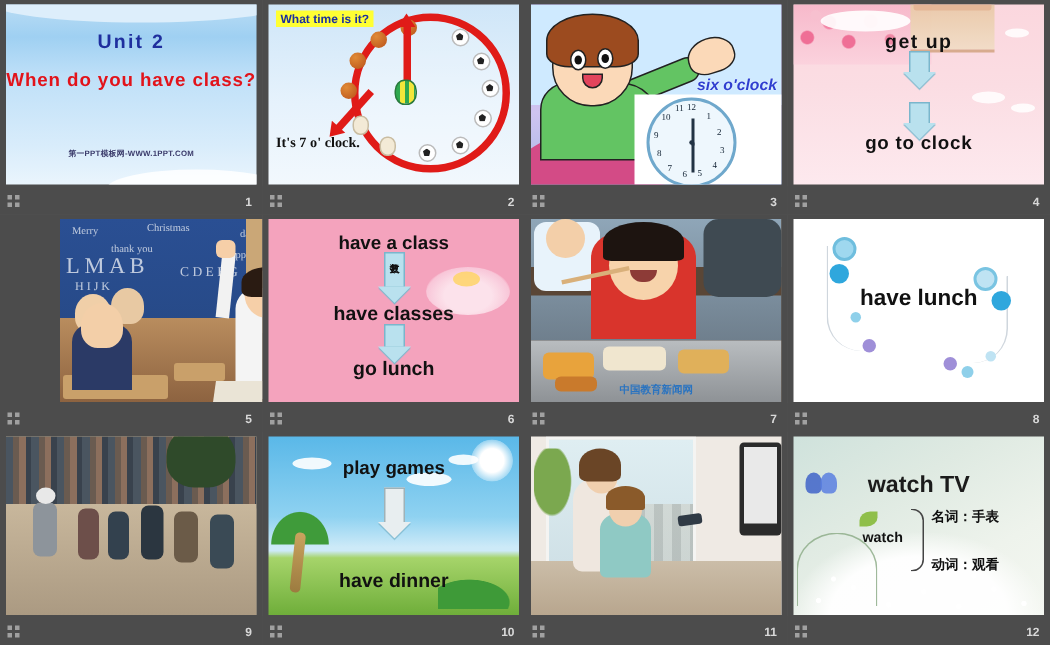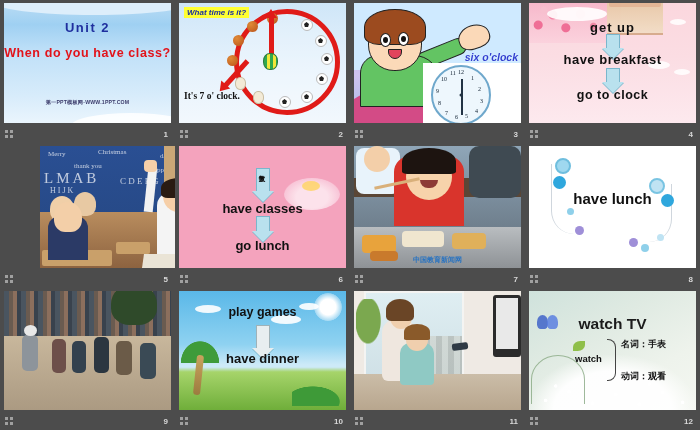--- a/index.html
+++ b/index.html
@@ -55,21 +55,21 @@
   
   .s1{background:linear-gradient(#b9dcf4 0%,#9fd0f2 18%,#bfe0f8 40%,#d8ecfb 78%,#eaf5fd 100%);}
   .s1 .topwave{position:absolute;left:-10px;top:-14px;width:200px;height:26px;background:#ddeefb;border-radius:0 0 60% 60%;}
   .s1 .botwave{position:absolute;right:-20px;bottom:-16px;width:120px;height:26px;background:#fff;border-radius:60% 60% 0 0;opacity:.85;}
   .s1 .unit{position:absolute;top:17px;left:0;right:0;text-align:center;color:#1f2f9e;font-size:13px;font-weight:bold;letter-spacing:1.5px;}
   .s1 .q{position:absolute;top:43px;left:0;right:0;text-align:center;color:#e2131a;font-size:12.5px;font-weight:bold;letter-spacing:.6px;}
   .s1 .wm{position:absolute;bottom:17px;left:0;right:0;text-align:center;color:#3a3a6a;font-size:5.2px;font-weight:bold;letter-spacing:.2px;}
 
   
   .s2{background:linear-gradient(#cfe6f8 0%,#e6f2fc 55%,#f2f8fd 100%);}
-  .s2 .banner{position:absolute;left:5px;top:4px;background:#ffff33;padding:1px 3px;color:#1b2f9e;font-style:italic;font-weight:bold;font-size:8px;white-space:nowrap;}
+  .s2 .banner{position:absolute;left:5px;top:4px;background:#ffff33;padding:1px 3px;color:#1b2f9e;font-weight:bold;font-size:8px;white-space:nowrap;}
   .s2 .clock{position:absolute;right:6px;top:6px;width:106px;height:106px;border:5px solid #e01b18;border-radius:50%;background:rgba(255,255,255,.25);box-sizing:border-box;}
   .s2 .sentence{position:absolute;left:5px;bottom:22px;color:#111;font-family:"Liberation Serif","DejaVu Serif",serif;font-weight:bold;font-size:9.5px;}
   .s2 .bb{position:absolute;width:11px;height:11px;border-radius:50%;background:radial-gradient(circle at 35% 30%,#e08a36,#b9521a);}
   .s2 .sb{position:absolute;width:10px;height:10px;border-radius:50%;background:#fff;border:1px solid #bbb;box-shadow:inset 0 0 0 1px #fff;}
   .s2 .sb::after{content:"";position:absolute;left:2px;top:2px;width:5px;height:5px;background:#222;clip-path:polygon(50% 0,100% 38%,82% 100%,18% 100%,0 38%);}
   .s2 .vb{position:absolute;width:9px;height:11px;border-radius:45%;background:#f3ead6;border:1px solid #c9bda2;}
   .s2 .hub{position:absolute;left:84px;top:50px;width:13px;height:15px;border-radius:45%;background:repeating-linear-gradient(90deg,#2fa84f 0 3px,#f2e63a 3px 6px);border:1px solid #2a7a3d;}
   .s2 .hand{position:absolute;background:#e01b18;}
   .s2 .hmin{left:90px;top:12px;width:5px;height:42px;}
   .s2 .hmin::before{content:"";position:absolute;left:-4px;top:-6px;border-left:6px solid transparent;border-right:6px solid transparent;border-bottom:9px solid #e01b18;}
@@ -189,21 +189,21 @@
 
   
   .s10{background:linear-gradient(#5ab8e8 0%,#8fd2f1 45%,#cdeaf8 62%,#cdeaf8 64%,#a6d46a 68%,#6fae3a 100%);}
   .s10 .sun{position:absolute;right:4px;top:2px;width:28px;height:28px;border-radius:50%;background:radial-gradient(circle,#ffffff 0 40%,rgba(255,255,255,.35) 70%,rgba(255,255,255,0) 72%);}
   .s10 .cld{position:absolute;background:#fff;border-radius:50%;opacity:.9;}
   .s10 .palmT{position:absolute;left:-2px;top:46px;width:46px;height:26px;background:radial-gradient(ellipse at 50% 100%,#3f9b3a 0 58%,rgba(63,155,58,0) 60%);}
   .s10 .trunk{position:absolute;left:16px;top:64px;width:7px;height:40px;background:linear-gradient(#c9a35e,#9c7b3f);border-radius:3px;transform:rotate(6deg);}
   .s10 .bush{position:absolute;right:2px;bottom:4px;width:52px;height:22px;background:radial-gradient(ellipse at 40% 80%,#3e9a38 0 60%,rgba(62,154,56,0) 62%);}
   .s10 .w{position:absolute;width:100%;text-align:center;font-weight:bold;color:#111;}
   .s10 .w1{top:14px;font-size:12.5px;}
-  .s10 .w2{top:60px;font-size:13px;}
+  .s10 .w2{top:88px;font-size:13px;}
   .s10 .a1{top:34px;}
   .s10 .a1 .shaft{height:22px;background:#e8eef0;border-color:#9fb2b8;}
   .s10 .a1 .head{border-top-color:#e8eef0;}
 
   
   .s11{background:#efeae4;}
   .s11 .win{position:absolute;left:10px;top:0;width:96px;height:74%;background:linear-gradient(#dfeef2,#cfe0e6);border:2px solid #f4f4f2;}
   .s11 .leaf{position:absolute;left:2px;top:8px;width:30px;height:54px;background:radial-gradient(ellipse at 40% 40%,#7ba84f 0 48%,rgba(123,168,79,0) 52%);}
   .s11 .city{position:absolute;left:34px;top:38%;width:74px;height:34%;background:repeating-linear-gradient(90deg,rgba(160,160,150,.5) 0 6px,rgba(200,195,180,.4) 6px 12px);}
   .s11 .tv{position:absolute;right:0;top:4px;width:28px;height:62px;background:#2b2b2b;border-radius:3px;}
@@ -353,21 +353,20 @@
       <div class="house"></div>
       <div class="cloudw"></div>
       <div class="cl" style="right:10px;top:16px;width:16px;height:6px"></div>
       <div class="cl" style="right:26px;top:58px;width:22px;height:8px"></div>
       <div class="cl" style="right:6px;top:66px;width:16px;height:6px"></div>
       <div class="w w1">get  up</div>
       <div class="arrow a1">
           <div class="shaft"></div>
           <div class="head"></div>
         </div>
-      <div class="w w2">have  breakfast</div>
       <div class="arrow a2">
           <div class="shaft"></div>
           <div class="head"></div>
         </div>
       <div class="w w3">go  to  clock</div>
     </div>
     <div class="footer">
       <span class="thumbicon">
           <i></i>
           <i></i>
@@ -412,20 +411,21 @@
           <i></i>
           <i></i>
         </span>
       <span class="pagenum">5</span>
     </div>
   </div>
 
   <div class="cell r2">
     <div class="stage s6">
       <div class="cake"></div>
+      <div class="w w1">have a class</div>
       <div class="arrow a1">
         <div class="shaft">
             <span class="cn">复数</span>
           </div>
         <div class="head"></div>
       </div>
       <div class="w w2">have   classes</div>
       <div class="arrow a2">
           <div class="shaft"></div>
           <div class="head"></div>

